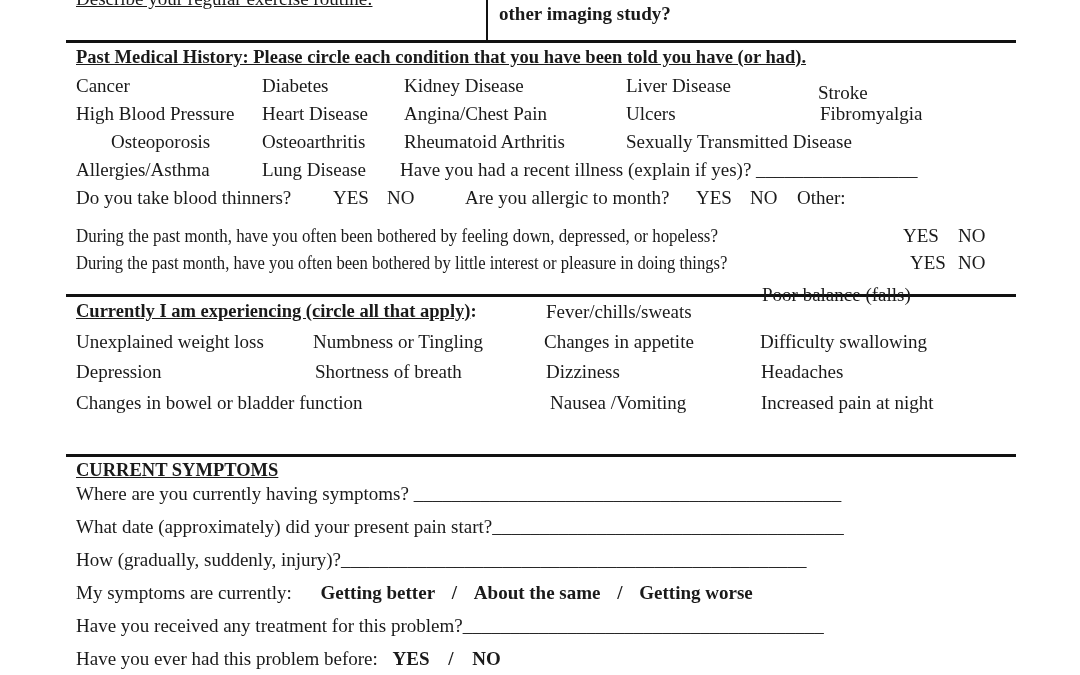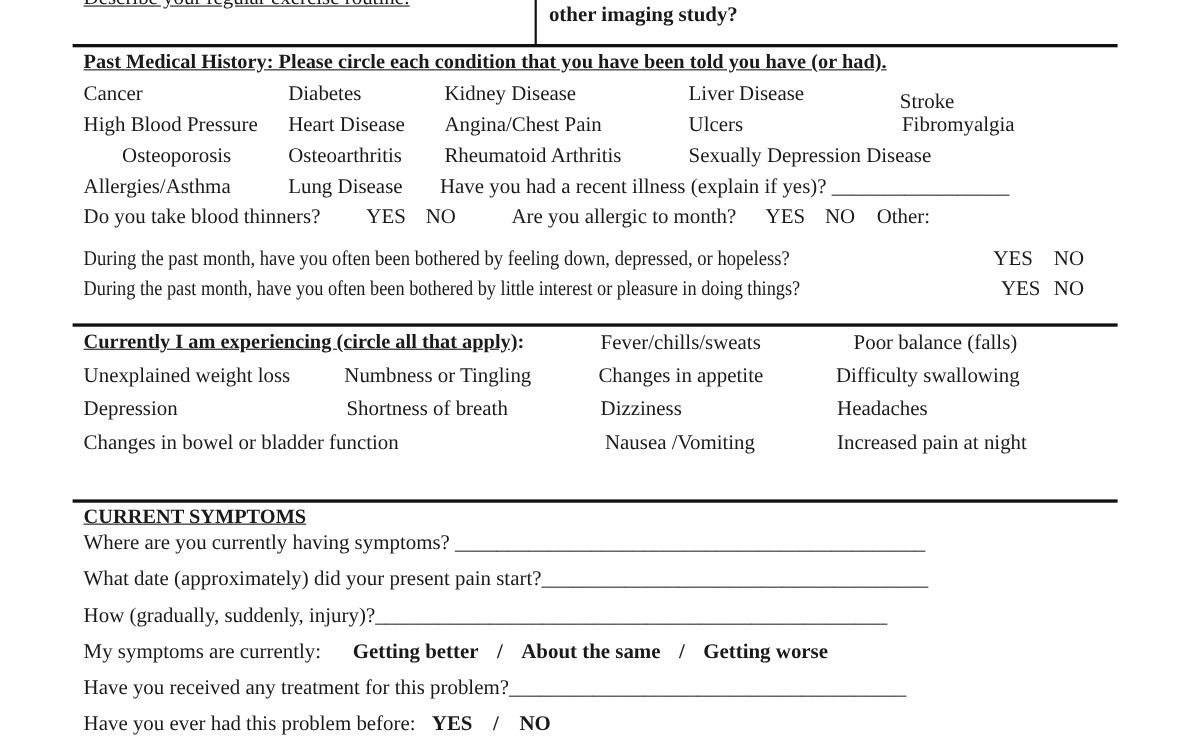--- a/index.html
+++ b/index.html
@@ -33,21 +33,21 @@
   <div class="abs t" style="left:76px; top:103px;">High Blood Pressure</div>
   <div class="abs t" style="left:262px; top:103px;">Heart Disease</div>
   <div class="abs t" style="left:404px; top:103px;">Angina/Chest Pain</div>
   <div class="abs t" style="left:626px; top:103px;">Ulcers</div>
   <div class="abs t" style="left:820px; top:103px;">Fibromyalgia</div>
 </div>
 <div>
   <div class="abs t" style="left:76px; top:131px;margin-left:35px;">Osteoporosis</div>
   <div class="abs t" style="left:262px; top:131px;">Osteoarthritis</div>
   <div class="abs t" style="left:404px; top:131px;">Rheumatoid Arthritis</div>
-  <div class="abs t" style="left:626px; top:131px;">Sexually Depression Disease</div>
+  <div class="abs t" style="left:626px; top:131px;">Sexually Transmitted Disease</div>
 </div>
 <div>
   <div class="abs t" style="left:76px; top:159px;">Allergies/Asthma</div>
   <div class="abs t" style="left:262px; top:159px;">Lung Disease</div>
   <div class="abs t" style="left:400px; top:159px;">Have you had a recent illness (explain if yes)? _________________</div>
 </div>
 <div>
   <div class="abs t" style="left:76px; top:187px;">Do you take blood thinners?</div>
   <div class="abs t" style="left:333px; top:187px;">YES</div>
   <div class="abs t" style="left:387px; top:187px;">NO</div>
@@ -67,21 +67,21 @@
   <div class="abs t" style="left:910px; top:252px;">YES</div>
   <div class="abs t" style="left:958px; top:252px;">NO</div>
 </div>
 
 <div class="rule" style="top:294px;"></div>
 
 <div class="abs t b" style="left:76px; top:300px; font-size:18.5px;">
   <span class="u">Currently I am experiencing (circle all that apply)</span><span>:</span>
 </div>
 <div class="abs t" style="left:546px; top:301px;">Fever/chills/sweats</div>
-<div class="abs t" style="left:762px; top:301px;margin-left:14px;">Poor balance (falls)</div>
+<div class="abs t" style="left:762px; top:284px;">Poor balance (falls)</div>
 
 <div class="abs t" style="left:76px; top:331px;">Unexplained weight loss</div>
 <div class="abs t" style="left:313px; top:331px;">Numbness or Tingling</div>
 <div class="abs t" style="left:544px; top:331px;">Changes in appetite</div>
 <div class="abs t" style="left:760px; top:331px;">Difficulty swallowing</div>
 
 <div class="abs t" style="left:76px; top:361px;">Depression</div>
 <div class="abs t" style="left:315px; top:361px;">Shortness of breath</div>
 <div class="abs t" style="left:546px; top:361px;">Dizziness</div>
 <div class="abs t" style="left:761px; top:361px;">Headaches</div>

